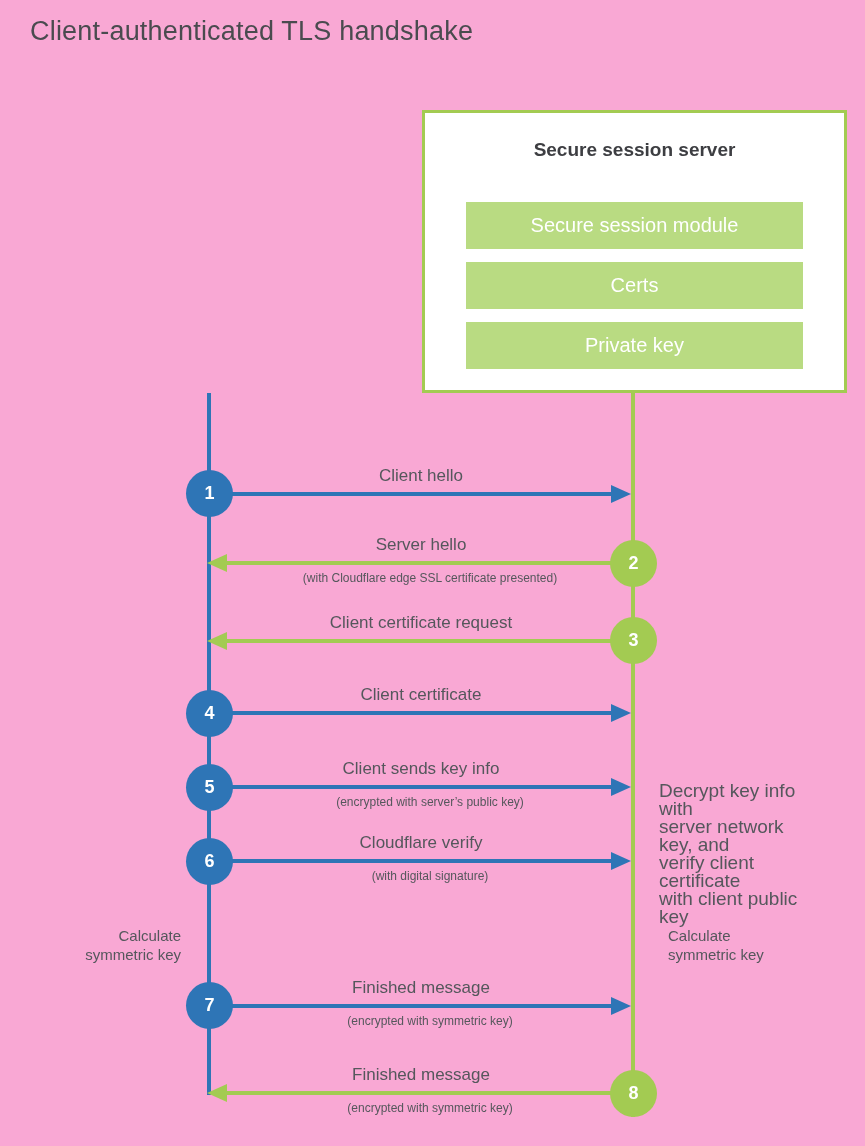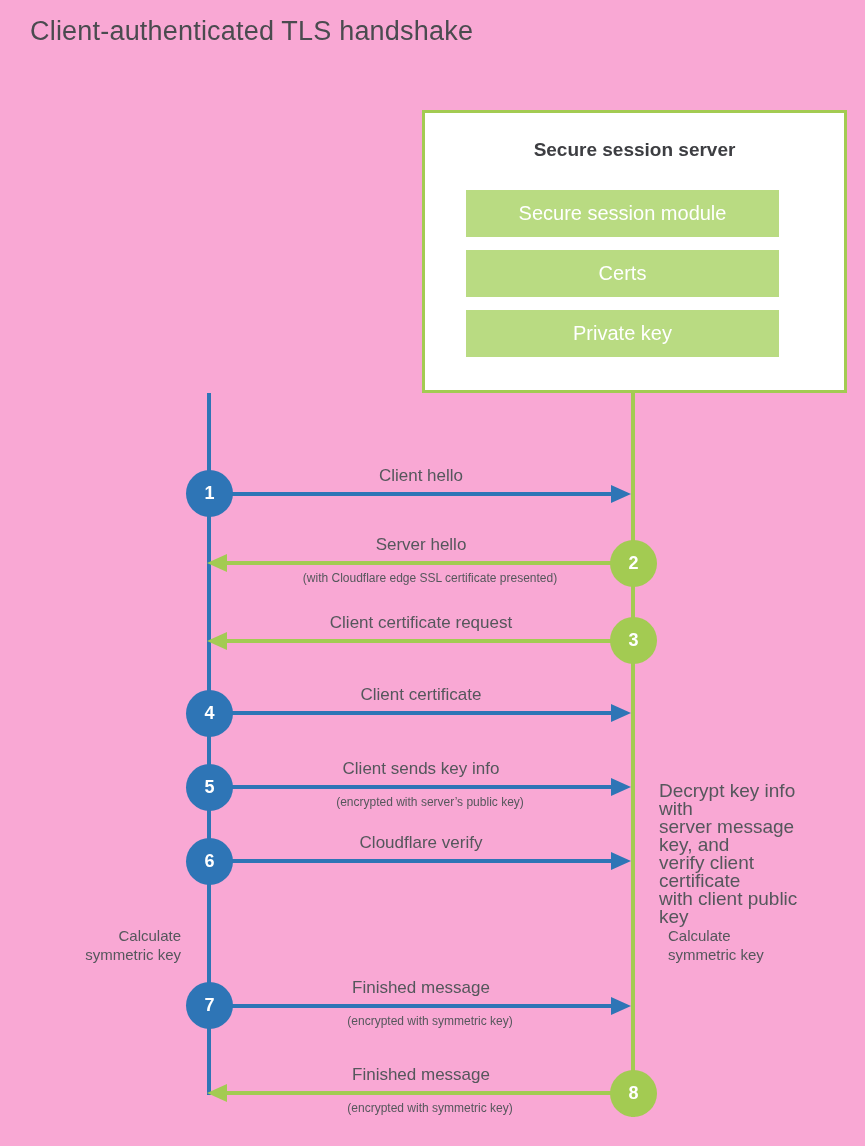--- a/index.html
+++ b/index.html
@@ -26,22 +26,22 @@
     position:absolute;top:26px;left:0;right:0;text-align:center;
     font-size:19px;font-weight:bold;color:var(--heading);
   }
   .app-box{
     position:absolute;left:34px;top:74px;width:277px;height:176px;
     background:var(--light-blue);display:flex;align-items:center;justify-content:center;
     text-align:center;color:#fff;font-size:20px;line-height:26px;
   }
   .app-box span{display:inline-block;max-width:165px;}
   .bar{
-    position:absolute;left:41px;width:313px;height:47px;background:var(--light-green);
-    display:flex;align-items:center;justify-content:center;color:#fff;font-size:20px;
+    position:absolute;left:41px;width:337px;height:47px;background:var(--light-green);
+    display:flex;align-items:center;justify-content:center;color:#fff;font-size:20px;margin-top:12px;
   }
   .vline{position:absolute;width:4px;}
   .vline.blue{background:var(--blue);}
   .vline.green{background:var(--green);}
   .circle{
     position:absolute;width:47px;height:47px;border-radius:50%;
     display:flex;align-items:center;justify-content:center;
     color:#fff;font-size:18px;font-weight:bold;
   }
   .circle.blue{background:var(--blue);}
@@ -106,25 +106,26 @@
 
   <div class="msg-label" style="top:759px;">Client sends key info</div>
   <div class="arrow-line blue" style="top:785px;"></div>
   <div class="arrow-head right" style="top:778px;"></div>
   <div class="msg-sub" style="top:795px;">(encrypted with server’s public key)</div>
   <div class="circle blue" style="left:186px;top:764px;">5</div>
 
   <div class="msg-label" style="top:833px;">Cloudflare verify</div>
   <div class="arrow-line blue" style="top:859px;"></div>
   <div class="arrow-head right" style="top:852px;"></div>
+  <div class="msg-sub" style="top:869px;">(with digital signature)</div>
   <div class="circle blue" style="left:186px;top:838px;">6</div>
 
   <div class="side-note" style="left:659px;top:751px;width:160px;">
     <div>Decrypt key info with</div>
-    <div>server message key, and</div>
+    <div>server network key, and</div>
     <div>verify client certificate</div>
     <div>with client public key</div>
   </div>
 
   <div class="calc-note" style="left:61px;top:926px;width:120px;text-align:right;">Calculate symmetric key</div>
   <div class="calc-note" style="left:668px;top:926px;width:100px;text-align:left;">Calculate symmetric key</div>
 
   <div class="msg-label" style="top:978px;">Finished message</div>
   <div class="arrow-line blue" style="top:1004px;"></div>
   <div class="arrow-head right" style="top:997px;"></div>

